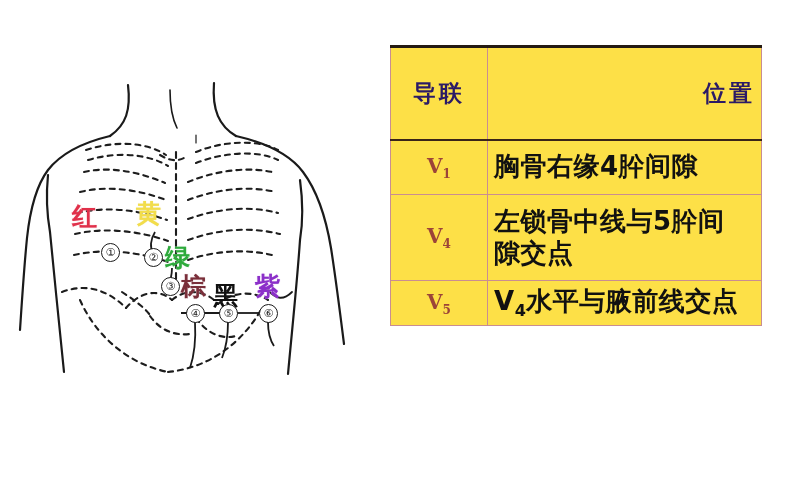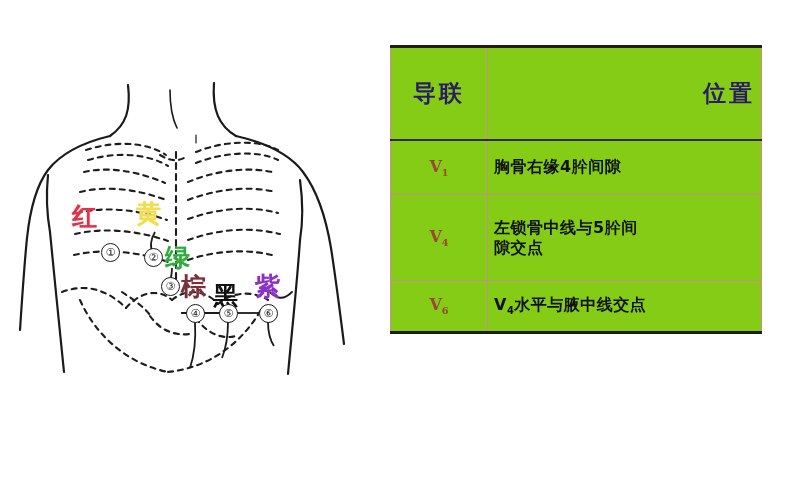--- a/index.html
+++ b/index.html
@@ -50,21 +50,21 @@
   .lead-table{
     position:absolute;
     left:390px;top:45px;
     width:372px;
     border-collapse:collapse;
     background:#fdc9ce;
     table-layout:fixed;
   }
   .lead-table td,.lead-table th{
     border:1px solid #c98d91;
-    background:#84cc16;
+    background:#fde047;
     padding:0 6px;
     box-sizing:border-box;
     vertical-align:middle;
   }
   .lead-table tr.thead-row th{
     border-top:3px solid #241a12;
     border-bottom:2.5px solid #3a2418;
     height:93px;
   }
   .lead-table tr.last-row td{
@@ -75,29 +75,29 @@
 
   .th-text{
     color:#2b1a66;
     font-size:23px;
     font-weight:bold;
     letter-spacing:3px;
     font-family:"DejaVu Sans","Liberation Sans",sans-serif;
   }
   .lead-name{
     color:#9c4438;
-    font-size:16px;
+    font-size:20px;
     font-weight:bold;
     font-family:"DejaVu Serif","Liberation Serif",serif;
     white-space:nowrap;
   }
   .lead-name sub{font-size:0.6em;}
   .pos-text{
     color:#111111;
-    font-size:16px;
+    font-size:26px;
     font-weight:bold;
     font-family:"DejaVu Sans","Liberation Sans",sans-serif;
     line-height:1.22;
     letter-spacing:0.5px;
   }
   .pos-text sub{font-size:0.62em;}
   .row-h1{height:55px;}
   .row-h2{height:50px;}
   .row-tall{height:86px;}
   .row-h3{height:45px;}
@@ -221,25 +221,25 @@
 
       <tr class="row-tall">
         <td class="col-lead">
           <span class="lead-name">V<sub>4</sub></span>
         </td>
         <td class="col-pos">
           <span class="pos-text">左锁骨中线与5肸间<br>隙交点</span>
         </td>
       </tr>
 
-
-      <tr class="row-h4 last-row">
+      <tr class="row-h3">
         <td class="col-lead">
-          <span class="lead-name">V<sub>6</sub></span>
+          <span class="lead-name">V<sub>5</sub></span>
         </td>
         <td class="col-pos">
-          <span class="pos-text">V<sub>4</sub>水平与腋中线交点</span>
-        </td>
-      </tr>
+          <span class="pos-text">V<sub>4</sub>水平与腋前线交点</span>
+        </td>
+      </tr>
+
     </tbody>
   </table>
 
 </div>
 
 </body></html>

